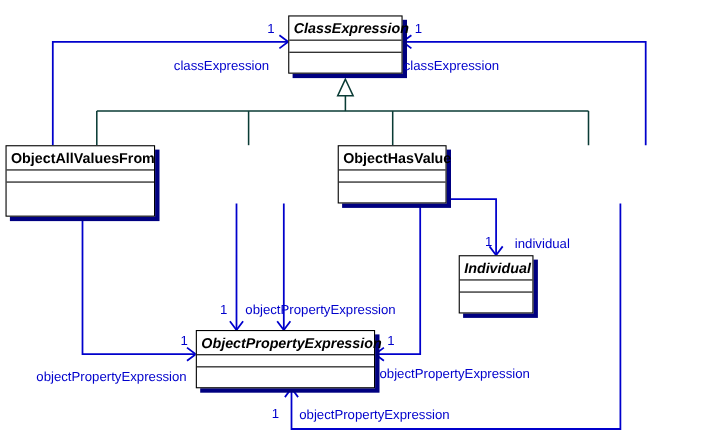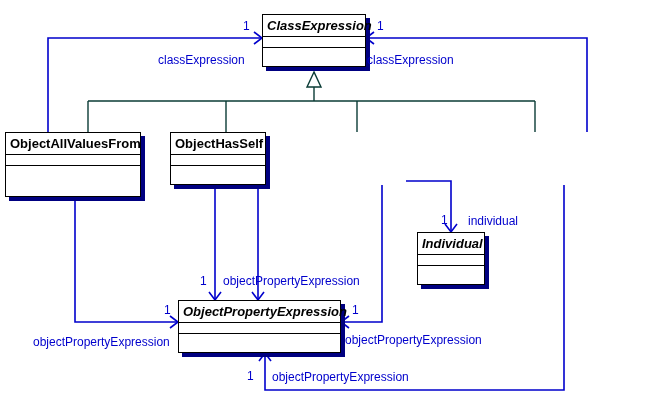--- a/index.html
+++ b/index.html
@@ -94,26 +94,26 @@
     <div class="uml-attrs"></div>
     <div class="uml-ops"></div>
   </div>
 
   <div class="uml-class" style="left:5px;top:132px;width:136px;height:65px;">
     <div class="uml-name">ObjectAllValuesFrom</div>
     <div class="uml-attrs"></div>
     <div class="uml-ops"></div>
   </div>
 
-  <div class="uml-class" style="left:170px;top:132px;width:96px;height:53px;">
-    <div class="uml-name">ObjectHasSelf</div>
+
+  <div class="uml-class" style="left:307px;top:132px;width:99px;height:53px;">
+    <div class="uml-name">ObjectHasValue</div>
     <div class="uml-attrs"></div>
     <div class="uml-ops"></div>
   </div>
-
 
 
   <div class="uml-class abstract" style="left:417px;top:232px;width:68px;height:53px;">
     <div class="uml-name">Individual</div>
     <div class="uml-attrs"></div>
     <div class="uml-ops"></div>
   </div>
 
   <div class="uml-class abstract" style="left:178px;top:300px;width:163px;height:53px;">
     <div class="uml-name">ObjectPropertyExpression</div>

